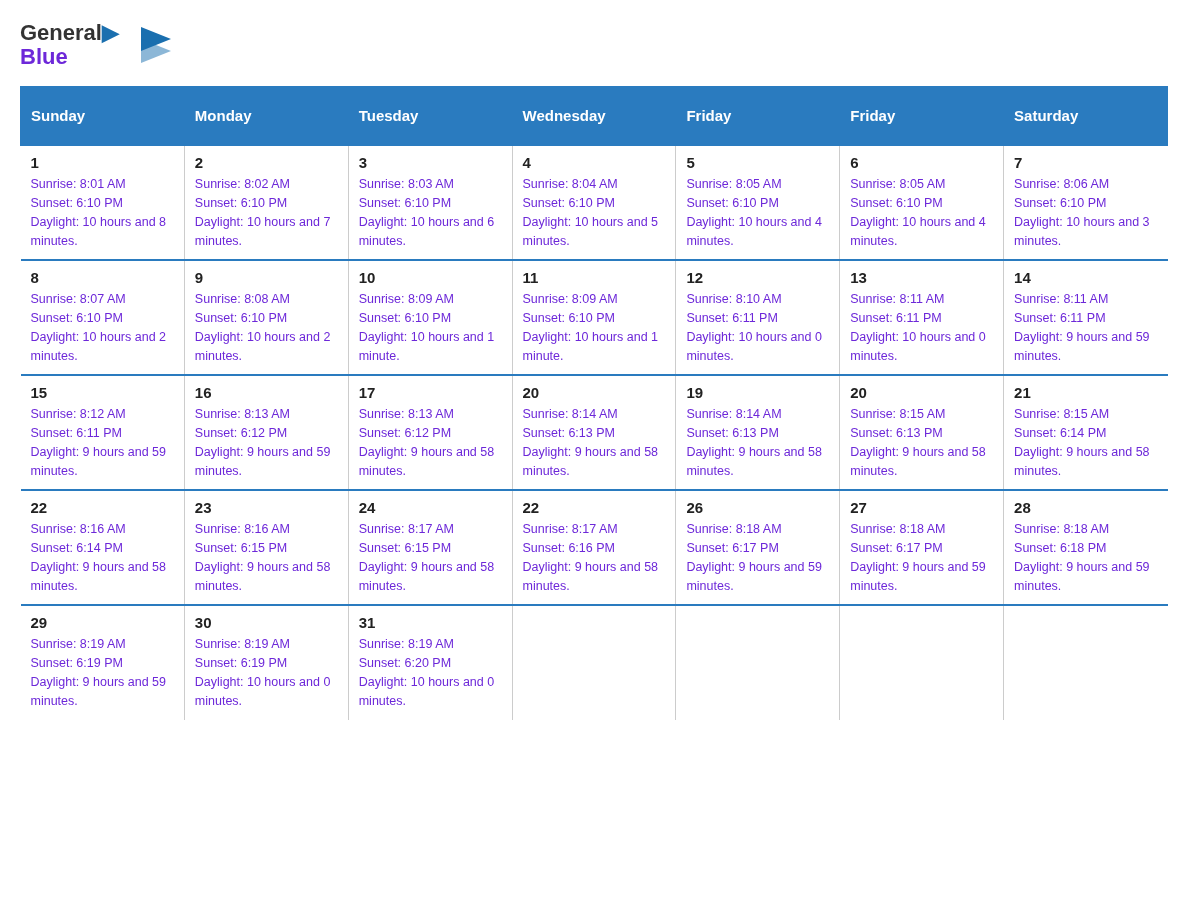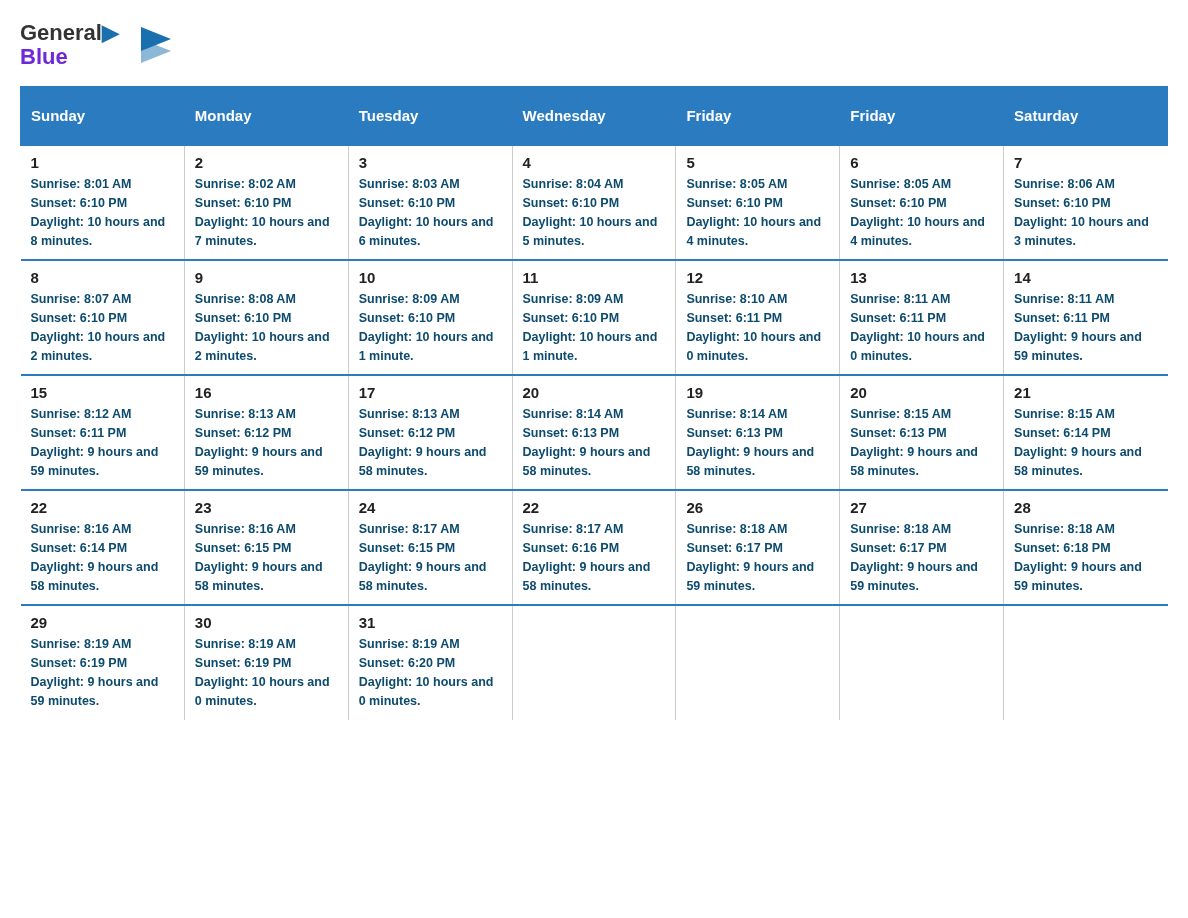--- a/index.html
+++ b/index.html
@@ -76,22 +76,21 @@
     }
     .day-num {
       font-size: 15px;
       font-weight: bold;
       color: #222;
       display: block;
       margin-bottom: 4px;
     }
     .day-info {
       line-height: 1.5;
-      color: #0c4a6e;
-      font-weight: bold;
+      color: #6d28d9;
     }
     .empty-cell {
       background: #fff;
     }
   </style>
 </head>
 <body>
 
 <div class="header">
   <div class="logo">

